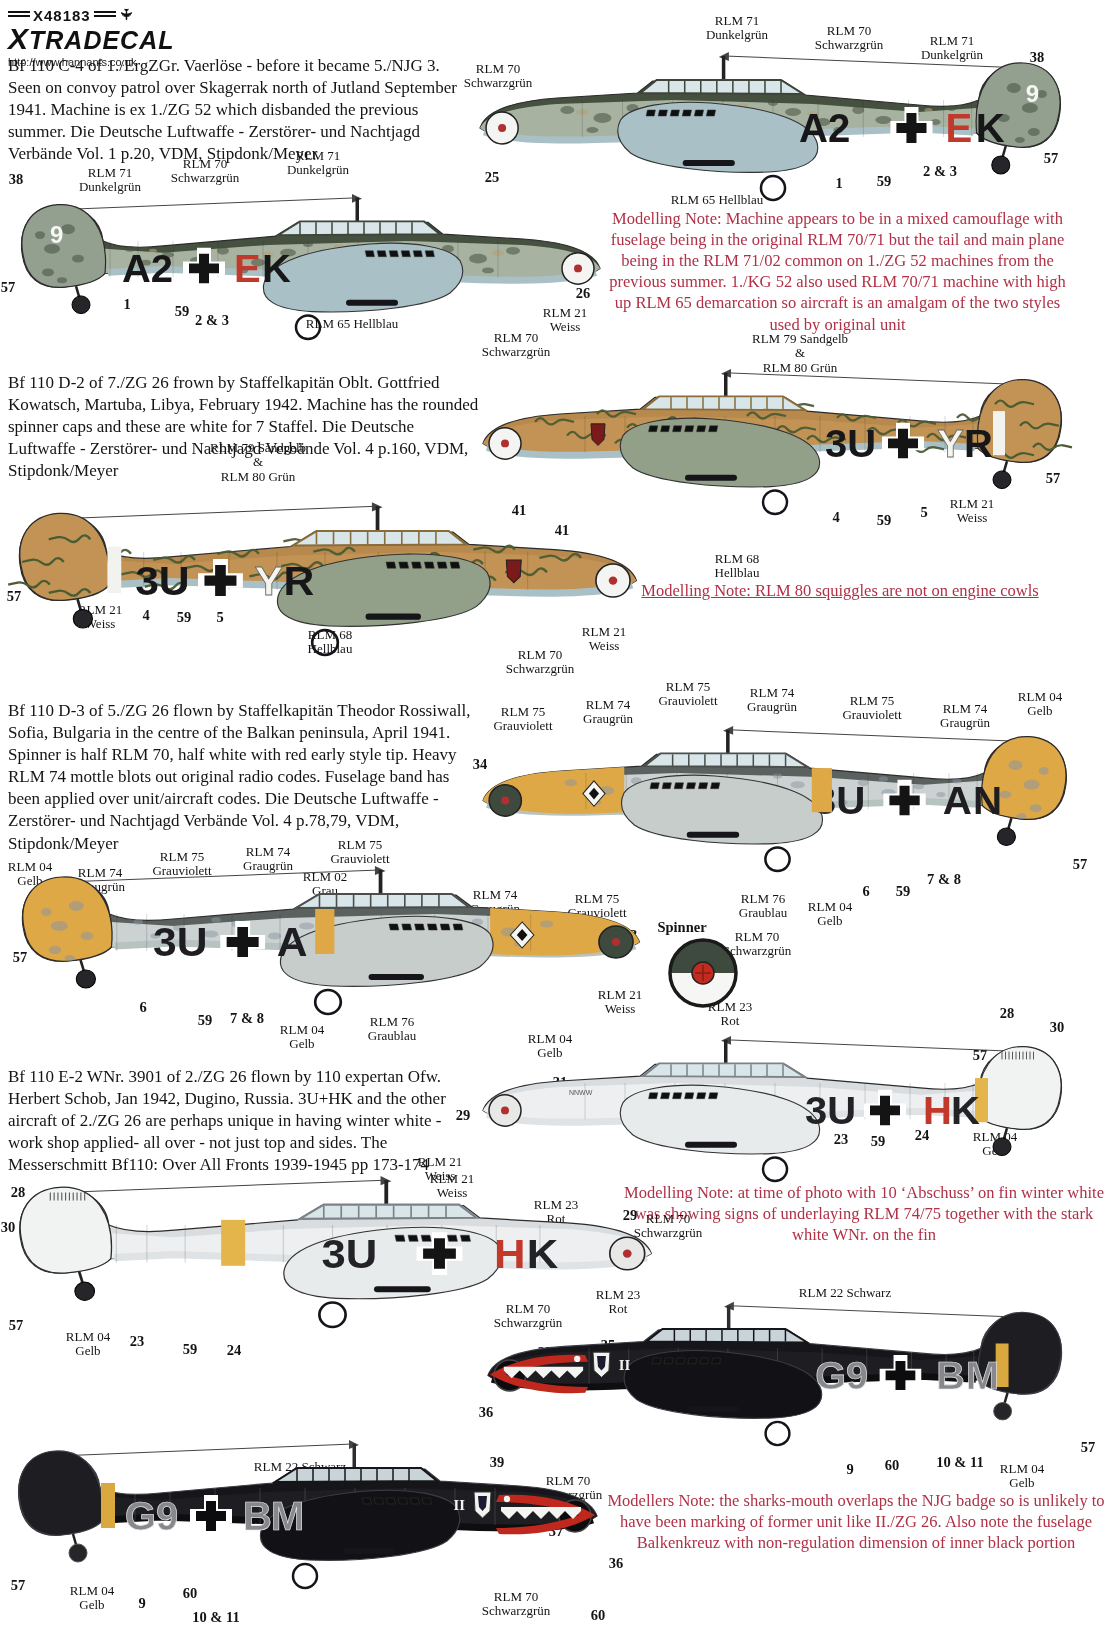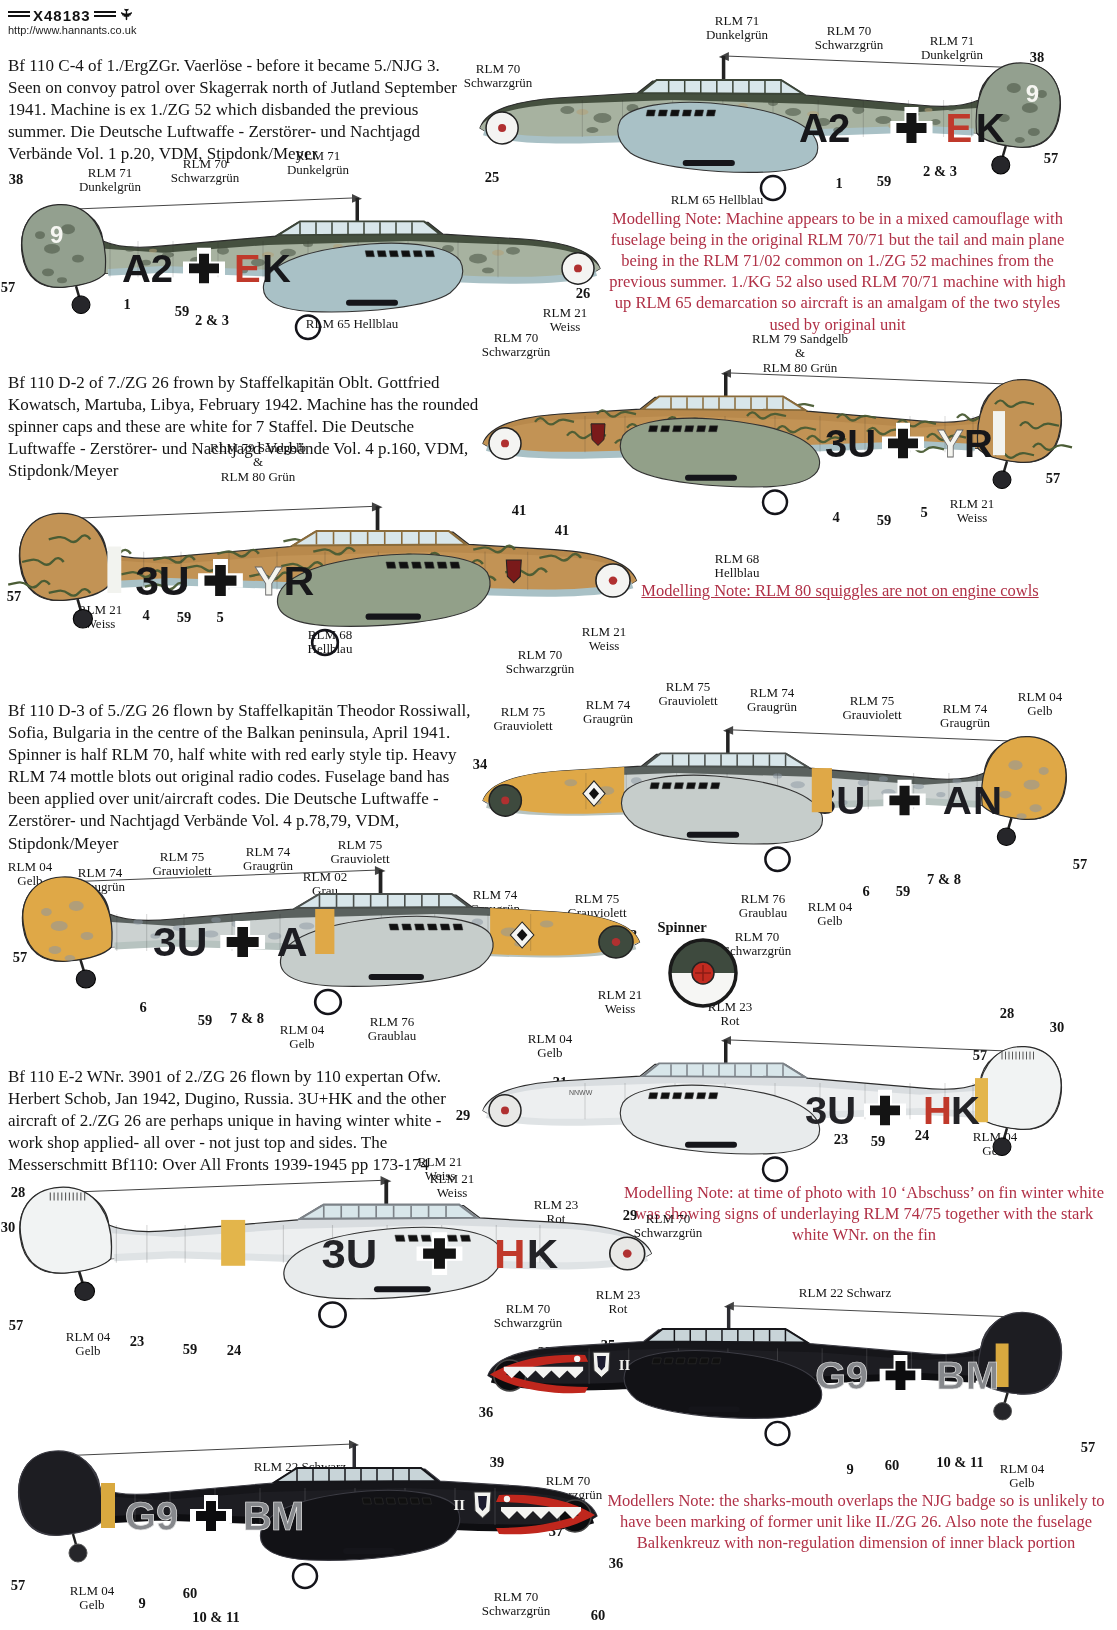--- a/index.html
+++ b/index.html
@@ -28,20 +28,21 @@
 <body>
 
 <div id="canvas">
   <div class="logo">
     <div class="logo-line1">
       <span class="bars"></span>
         <span>X48183</span>
         <span class="bars"></span>
         <span class="plane-glyph">✈</span>
     </div>
+    <div class="logo-brand"><span class="bigx">X</span><span>TRADECAL</span></div>
     <div class="logo-url">http://www.hannants.co.uk</div>
   </div>
 <div class="desc" style="left: 8px; top: 55px; width: 462px;">Bf 110 C-4 of 1./ErgZGr. Vaerlöse - before it became 5./NJG 3. Seen on convoy patrol over Skagerrak north of Jutland September 1941. Machine is ex 1./ZG 52 which disbanded the previous summer. Die Deutsche Luftwaffe - Zerstörer- und Nachtjagd Verbände Vol. 1 p.20, VDM, Stipdonk/Meyer</div>
     <div class="desc" style="left: 8px; top: 372px; width: 478px;">Bf 110 D-2 of 7./ZG 26 frown by Staffelkapitän Oblt. Gottfried Kowatsch, Martuba, Libya, February 1942. Machine has the rounded spinner caps and these are white for 7 Staffel. Die Deutsche Luftwaffe - Zerstörer- und Nachtjagd Verbände Vol. 4 p.160, VDM, Stipdonk/Meyer</div>
     <div class="desc" style="left: 8px; top: 700px; width: 465px;">Bf 110 D-3 of 5./ZG 26 flown by Staffelkapitän Theodor Rossiwall, Sofia, Bulgaria in the centre of the Balkan peninsula, April 1941. Spinner is half RLM 70, half white with red early style tip. Heavy RLM 74 mottle blots out original radio codes. Fuselage band has been applied over unit/aircraft codes. Die Deutsche Luftwaffe - Zerstörer- und Nachtjagd Verbände Vol. 4 p.78,79, VDM, Stipdonk/Meyer</div>
     <div class="desc" style="left: 8px; top: 1066px; width: 462px;">Bf 110 E-2 WNr. 3901 of 2./ZG 26 flown by 110 expertan Ofw. Herbert Schob, Jan 1942, Dugino, Russia. 3U+HK and the other aircraft of 2./ZG 26 are perhaps unique in having winter white -work shop applied- all over - not just top and sides. The Messerschmitt Bf110: Over All Fronts 1939-1945 pp 173-174</div>
     <div class="note" style="left: 600px; top: 208px; width: 475px;">Modelling Note: Machine appears to be in a mixed camouflage with fuselage being in the original RLM 70/71 but the tail and main plane being in the RLM 71/02 common on 1./ZG 52 machines from the previous summer. 1./KG 52 also used RLM 70/71 machine with high up RLM 65 demarcation so aircraft is an amalgam of the two styles used by original unit</div>
     <div class="note" style="left: 610px; top: 580px; width: 460px; text-decoration: underline;">Modelling Note: RLM 80 squiggles are not on engine cowls</div>
     <div class="note" style="left: 618px; top: 1182px; width: 492px;">Modelling Note: at time of photo with 10 ‘Abschuss’ on fin winter white was showing signs of underlaying RLM 74/75 together with the stark white WNr. on the fin</div>
     <div class="note" style="left: 600px; top: 1490px; width: 512px;">Modellers Note: the sharks-mouth overlaps the NJG badge so is unlikely to have been marking of former unit like II./ZG 26. Also note the fuselage Balkenkreuz with non-regulation dimension of inner black portion</div>

